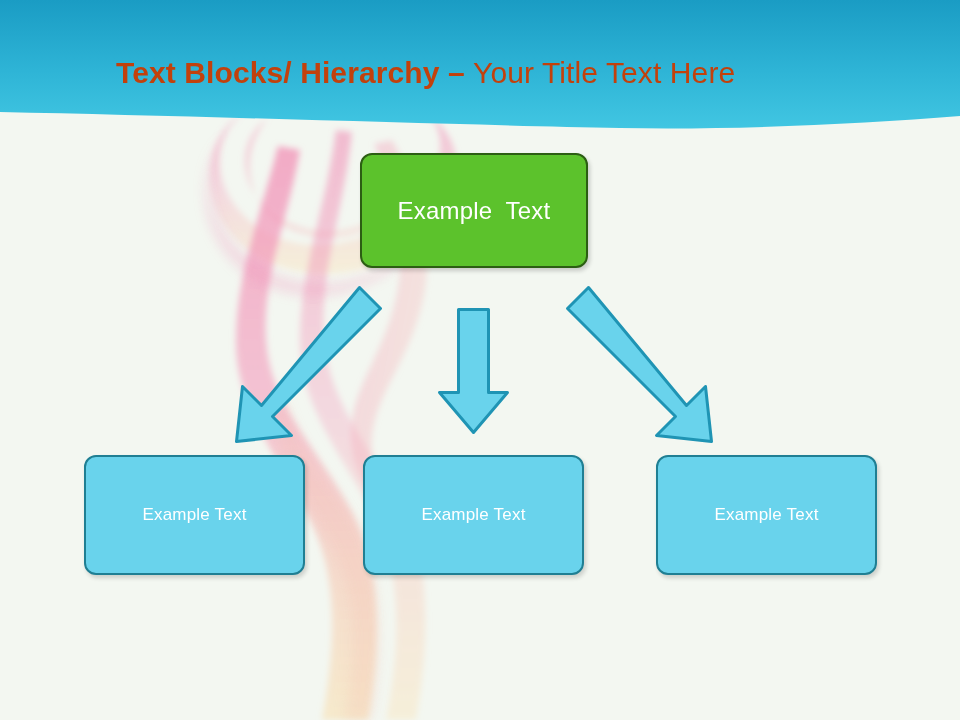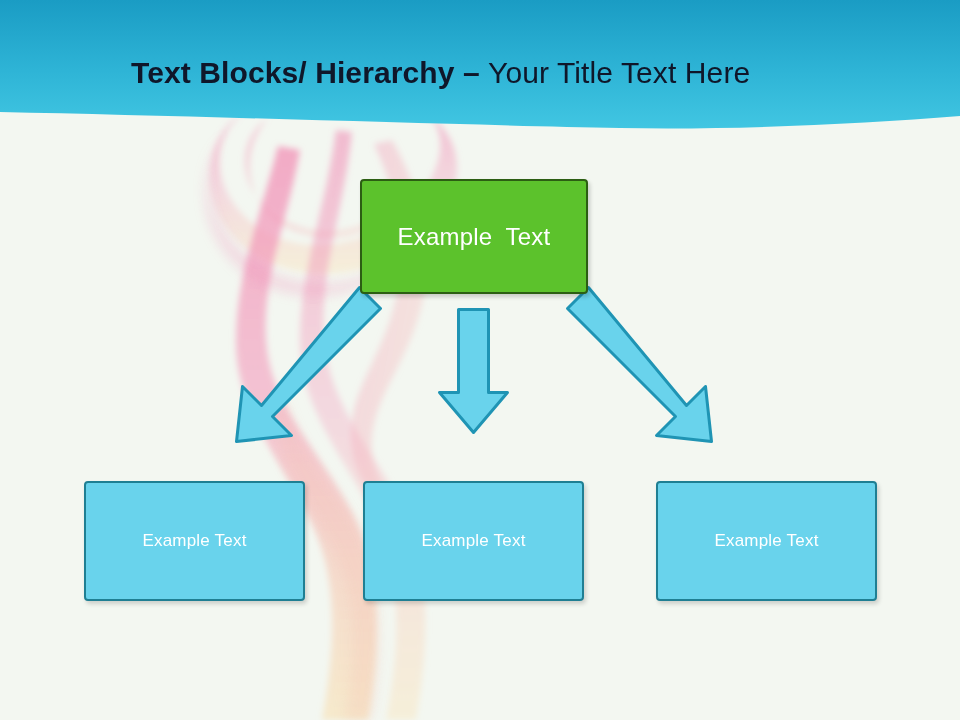--- a/index.html
+++ b/index.html
@@ -30,48 +30,47 @@
   
   #header-banner {
     position: absolute;
     left: 0; top: 0;
     width: 960px;
     height: 140px;
     pointer-events: none;
   }
   #title-text {
     position: absolute;
-    left: 131px;
+    left: 116px;
     top: 54px;
     width: 780px;
     font-size: 30px;
     line-height: 38px;
-    color: #0f172a;
+    color: #c2410c;
     letter-spacing: 0.1px;
     white-space: nowrap;
     z-index: 5;
   }
   #title-text .bold {
     font-weight: bold;
   }
   #title-text .light {
     font-weight: normal;
   }
   
   .node-box {
     position: absolute;
     box-sizing: border-box;
-    border-radius: 4px;
+    border-radius: 12px;
     display: flex;
     align-items: center;
     justify-content: center;
     color: #ffffff;
     text-align: center;
     z-index: 4;
-    margin-top: 26px;
   }
   .node-box .node-label {
     display: block;
     white-space: pre;
   }
   #box-top {
     left: 360px;
     top: 153px;
     width: 228px;
     height: 115px;

